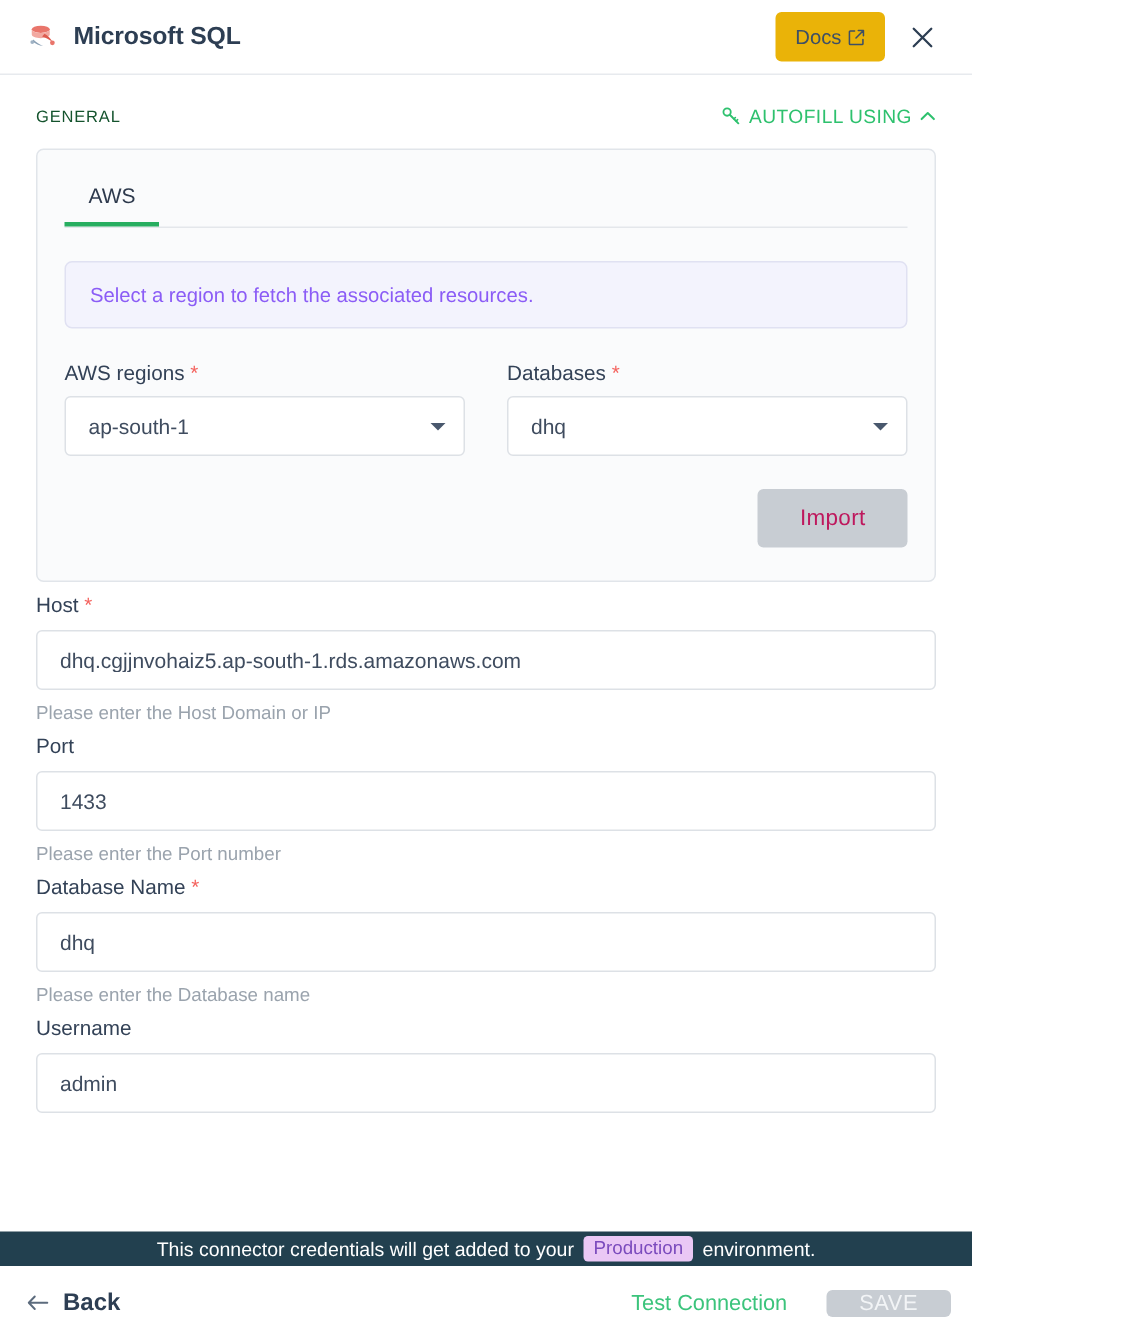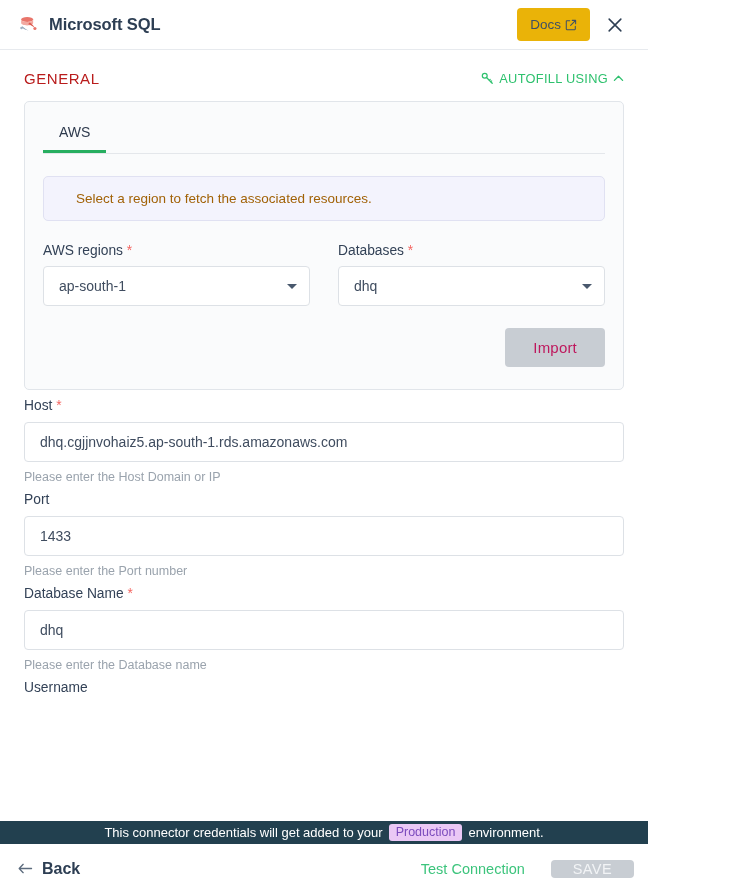--- a/index.html
+++ b/index.html
@@ -85,23 +85,23 @@
     position: relative;
   }
 
   .section-head {
     display: flex;
     align-items: center;
     justify-content: space-between;
     padding: 20px 0 14px 0;
   }
   .section-title {
-    font-size: 15px;
+    font-size: 11px;
     letter-spacing: 0.55px;
-    color: #b91c1c;
+    color: #14532d;
     font-weight: normal;
   }
   .autofill {
     display: flex;
     align-items: center;
     gap: 5px;
     color: #2ec16e;
     font-size: 12.8px;
     letter-spacing: 0.3px;
     background: none;
@@ -139,23 +139,23 @@
   .tab.active {
     border-bottom-color: #27ae60;
     color: #2e3a4d;
   }
 
   .info-box {
     margin-top: 22px;
     background: #f3f3fd;
     border: 1px solid #e0e1f2;
     border-radius: 5px;
-    padding: 14px 32px;
+    padding: 14px 16px;
     font-size: 13.5px;
-    color: #a16207;
+    color: #8b5cf6;
   }
 
   .field-row {
     display: flex;
     gap: 28px;
     margin-top: 22px;
   }
   .field-col { flex: 1 1 0; min-width: 0; }
 
   .field-label {
@@ -414,20 +414,21 @@
         <span class="req">*</span>
       </label>
       <input class="text-input" type="text" value="dhq" style="">
       <div class="helper">Please enter the Database name</div>
     </div>
 
     <div class="form-field">
       <label class="field-label">
         <span>Username</span>
       </label>
+      <input class="text-input" type="text" value="admin" style="">
     </div>
 
   </div>
 
   <div class="env-bar">
     <span>This connector credentials will get added to your</span>
     <span class="env-badge">Production</span>
     <span>environment.</span>
   </div>
 

